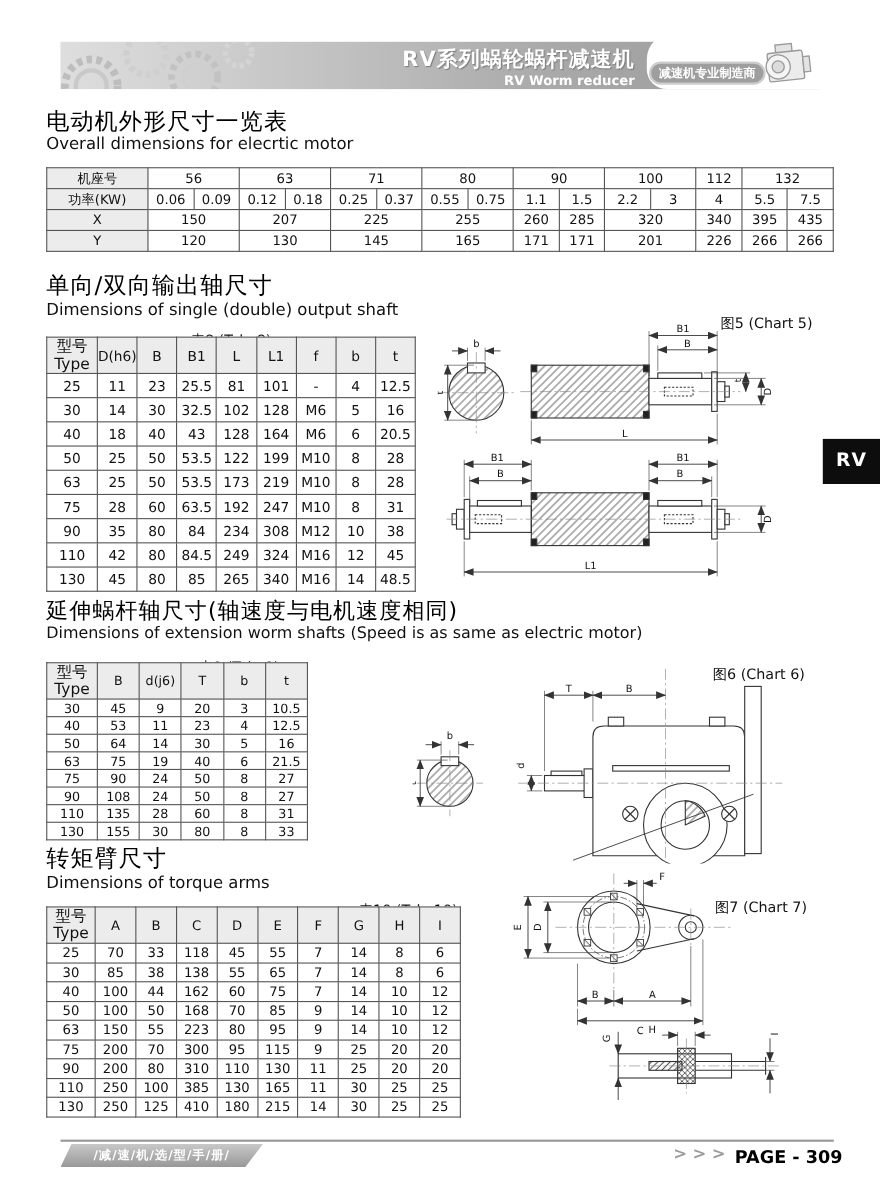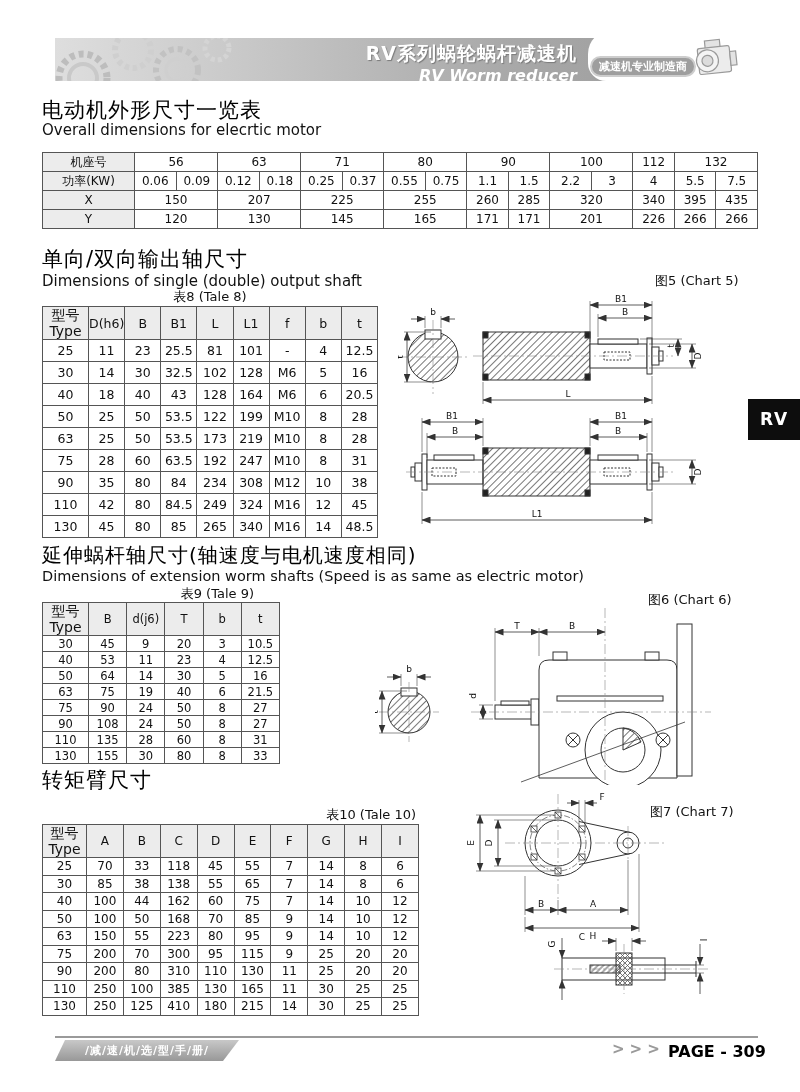--- a/index.html
+++ b/index.html
@@ -4,30 +4,30 @@
 <style>
   html,body{margin:0;padding:0;background:#fff;}
   .page{position:relative;width:800px;height:1092px;background:#fff;overflow:hidden;
         font-family:"DejaVu Sans","Liberation Sans",sans-serif;color:#111;}
   
   .banner{position:absolute;left:55px;top:38px;width:690px;height:43px;overflow:hidden;
           background:linear-gradient(90deg,#dedede 0%,#c6c6c6 30%,#a9a9a9 65%,#989898 100%);}
   .gears{position:absolute;left:0;top:0;}
   .banner-titles{position:absolute;top:3px;right:168px;text-align:right;}
   .t-cn{font-size:19px;font-weight:bold;color:#fff;letter-spacing:1px;text-shadow:1px 1px 1px #7a7a7a;}
-  .t-en{font-size:16px;font-weight:bold;color:#fff;margin-top:-1px;font-style:italic;}
+  .t-en{font-size:12px;font-weight:bold;color:#fff;margin-top:-1px;}
   .bubble{position:absolute;left:588px;top:30px;width:160px;height:51px;background:#fff;
           border-radius:24px 14px 0 18px;}
   .badge{position:absolute;left:2px;top:26px;background:#9e9e9e;border:2px solid #cdcdcd;color:#fff;
          font-size:11px;line-height:13px;padding:2px 7px;border-radius:11px;white-space:nowrap;font-weight:bold;}
   .logo{position:absolute;right:8px;top:2px;}
   
   .h-cn{position:absolute;left:42px;font-size:21px;font-weight:normal;letter-spacing:1px;color:#000;}
   .h-en{position:absolute;left:42px;font-size:15px;color:#111;}
-  .cap{position:absolute;font-size:13px;color:#111;}
+  .cap{position:absolute;font-size:13px;color:#111;margin-top:13px;}
   
   .tbl{position:absolute;border-collapse:collapse;table-layout:fixed;background:#fff;border:1.5px solid #333;}
   .tbl td{border:1px solid #555;text-align:center;vertical-align:middle;padding:0;color:#111;}
   .tbl td.hd{background:#ececec;}
   .tbl td.sm{font-size:14px;line-height:1.15;white-space:pre-line;}
   .tbl-motor td{height:18px;font-size:12px;}
   .tbl8 td{height:21px;font-size:12.5px;}
   .tbl8 tr:first-child td{height:26px;}
   .tbl9 td{height:15px;font-size:11.5px;}
   .tbl9 tr:first-child td{height:22px;}
@@ -517,20 +517,21 @@
     <text transform="translate(101 96) rotate(-90)" class="lbl">d</text>
     <line x1="120" y1="101" x2="120" y2="28" class="ext"></line>
       <line x1="164" y1="56" x2="164" y2="28" class="ext"></line>
     <line x1="120" y1="32" x2="164" y2="32" class="dim" marker-start="url(#a6)" marker-end="url(#a6)"></line>
     <text x="142" y="29" class="lbl">T</text>
     <line x1="164" y1="32" x2="230" y2="32" class="dim" marker-start="url(#a6)" marker-end="url(#a6)"></line>
     <text x="197" y="29" class="lbl">B</text>
   </svg>
 
   <div class="h-cn" style="top:766px">转矩臂尺寸</div>
+  <div class="h-en" style="top:793px">Dimensions of  torque arms</div>
   <div class="cap" style="left:42px;top:806px;width:374px;text-align:right">表10 (Tale 10)</div>
   <div class="cap" style="left:650px;top:803px">图7 (Chart 7)</div>
   <table class="tbl tbl10" style="left:42px;top:824px;width:377px">
     <colgroup>
         <col style="width:44px">
         <col span="9">
       </colgroup>
   <tbody>
         <tr>
           <td class="hd sm">型号

